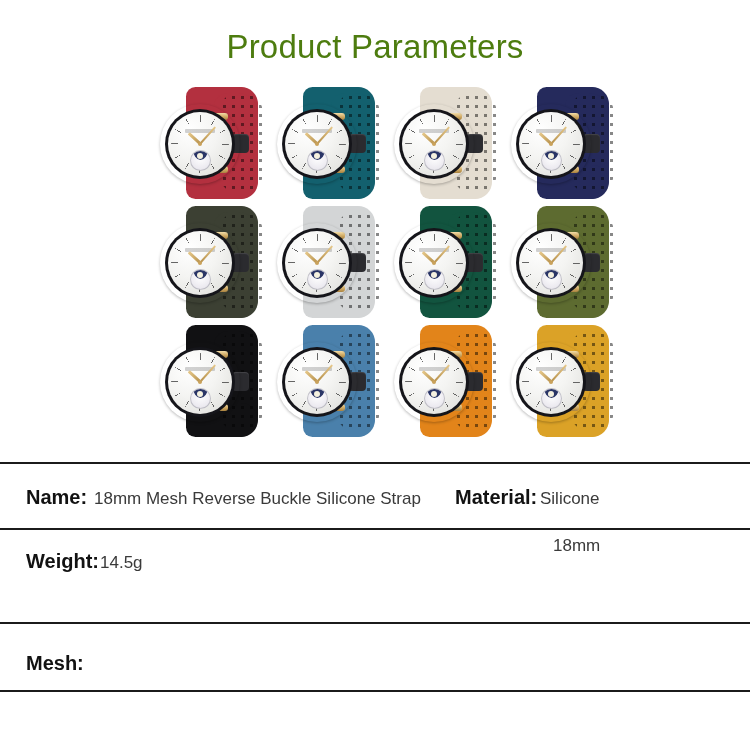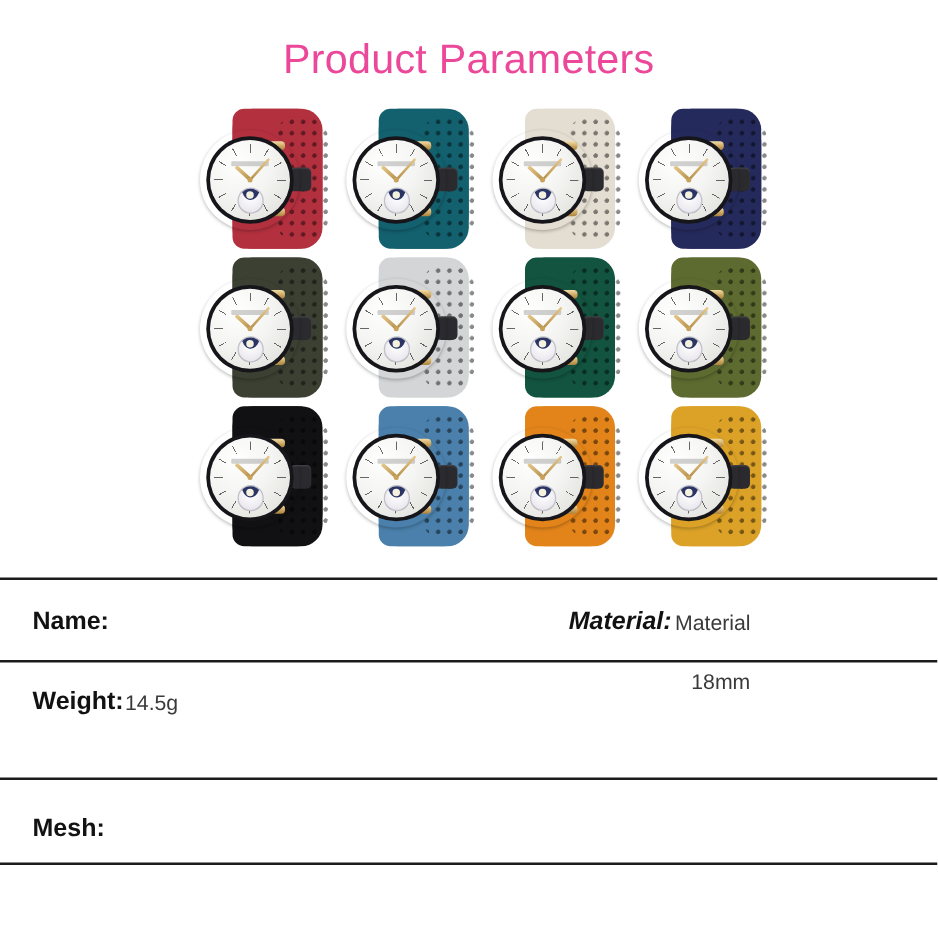--- a/index.html
+++ b/index.html
@@ -21,21 +21,21 @@
 
   
   .title {
     position: absolute;
     top: 28px;
     left: 0;
     width: 750px;
     text-align: center;
     font-size: 33px;
     font-weight: 400;
-    color: #ec4899;
+    color: #4d7c0f;
     letter-spacing: 0.2px;
   }
 
   
   .watch-grid {
     position: absolute;
     top: 83px;
     left: 152px;
     width: 470px;
     display: grid;
@@ -642,22 +642,23 @@
 
   <div class="spec-table">
 
     <div class="rule" style="top:0px;"></div>
     <div class="rule" style="top:66px;"></div>
     <div class="rule" style="top:160px;"></div>
     <div class="rule" style="top:228px;"></div>
 
     <div class="spec-row" style="top:0px;height:72px;">
       <div class="spec-cell spec-key" style="left:26px;top:24px;">Name:</div>
-      <div class="spec-cell spec-key" style="left:455px;top:24px;font-style:italic;">Material:</div>
-      <div class="spec-cell spec-val" style="left:540px;top:27px;">Material</div>
+      <div class="spec-cell spec-val" style="left:94px;top:27px;">18mm Mesh Reverse Buckle Silicone Strap</div>
+      <div class="spec-cell spec-key" style="left:455px;top:24px;">Material:</div>
+      <div class="spec-cell spec-val" style="left:540px;top:27px;">Silicone</div>
     </div>
 
     <div class="spec-row" style="top:66px;height:94px;">
       <div class="spec-cell spec-key" style="left:26px;top:22px;">Weight:</div>
       <div class="spec-cell spec-val" style="left:100px;top:25px;">14.5g</div>
       <div class="spec-cell spec-val" style="left:553px;top:8px;">18mm</div>
     </div>
 
     <div class="spec-row" style="top:160px;height:68px;">
       <div class="spec-cell spec-key" style="left:26px;top:30px;">Mesh:</div>

